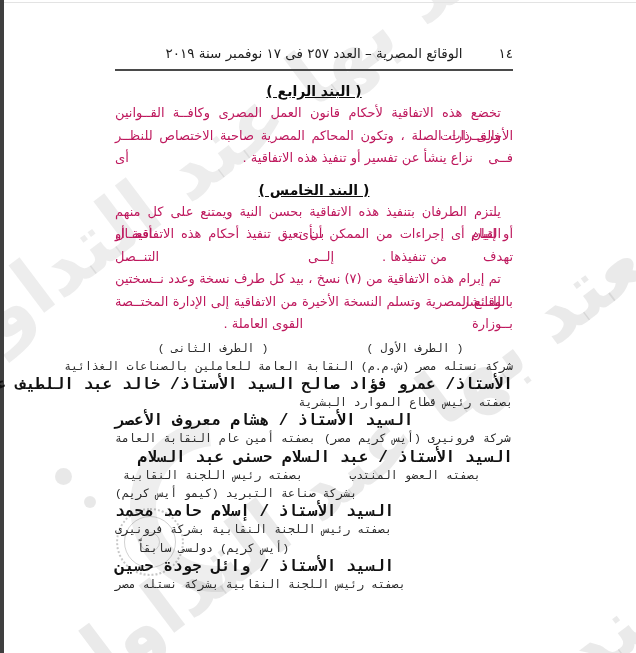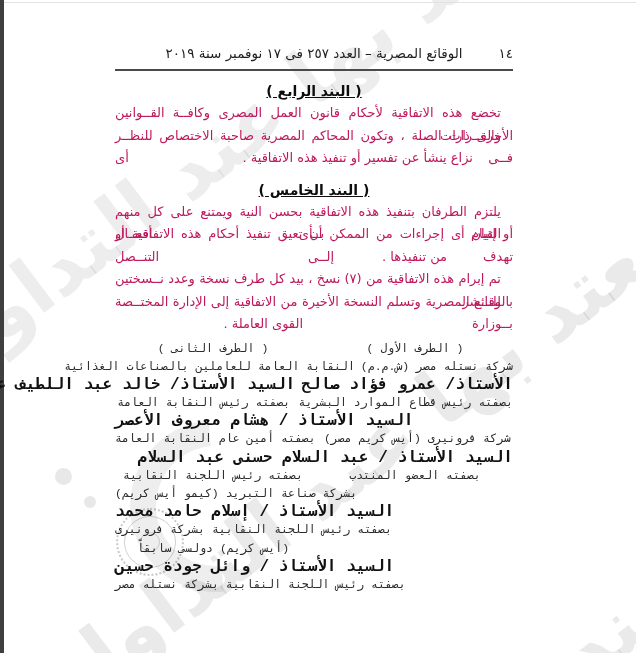--- a/index.html
+++ b/index.html
@@ -132,21 +132,20 @@
       <div class="sig-row">
         <div class="sig-cell">شركة نستله مصر (ش.م.م)</div>
         <div class="sig-cell">النقابة العامة للعاملين بالصناعات الغذائية</div>
       </div>
       <div class="sig-row">
         <div class="sig-cell bold">الأستاذ/ عمرو فؤاد صالح</div>
         <div class="sig-cell bold">السيد الأستاذ/ خالد عبد اللطيف عيش</div>
       </div>
       <div class="sig-row">
         <div class="sig-cell">بصفته رئيس قطاع الموارد البشرية</div>
-        <div class="sig-cell">بصفته رئيس النقابة العامة</div>
       </div>
       <div class="sig-row">
         <div class="sig-cell"></div>
         <div class="sig-cell bold">السيد الأستاذ / هشام معروف الأعصر</div>
       </div>
       <div class="sig-row">
         <div class="sig-cell">شركة فرونيرى (أيس كريم مصر)</div>
         <div class="sig-cell">بصفته أمين عام النقابة العامة</div>
       </div>
       <div class="sig-row">

